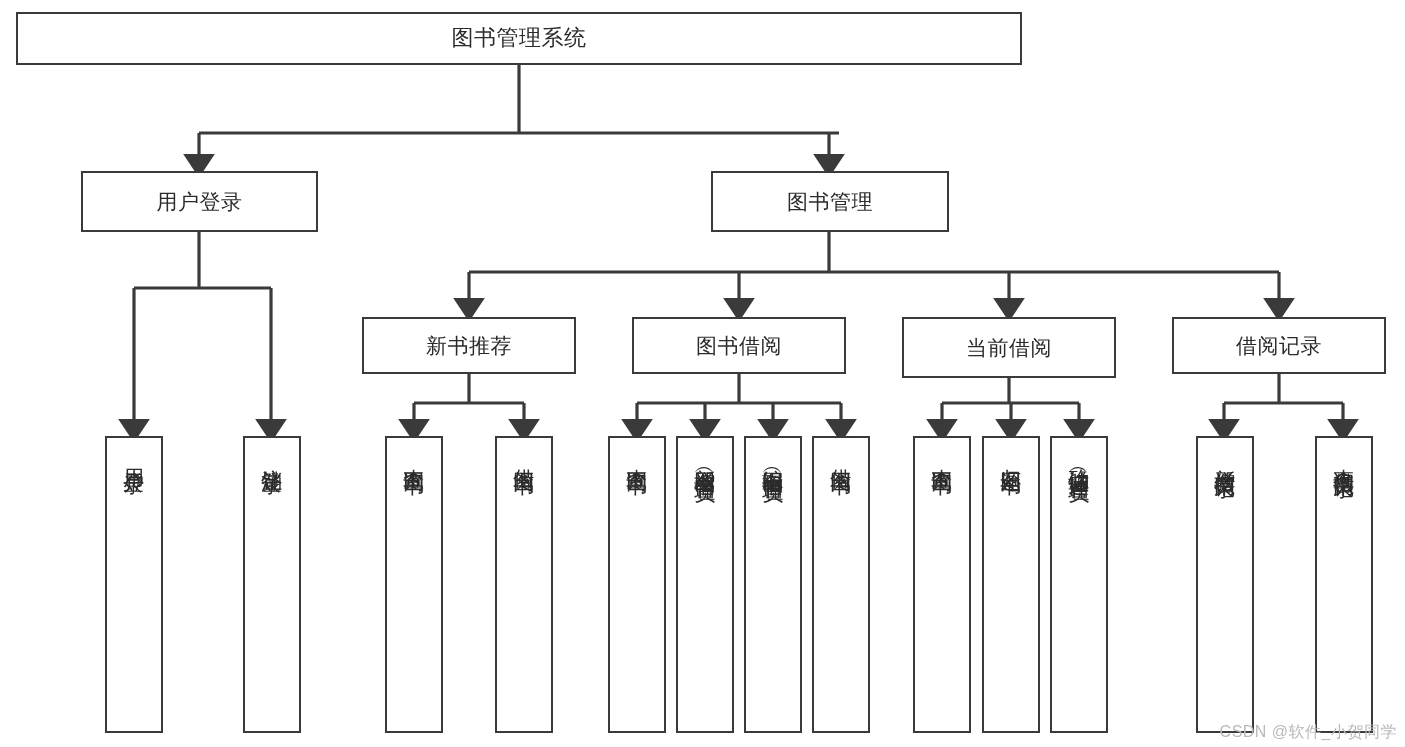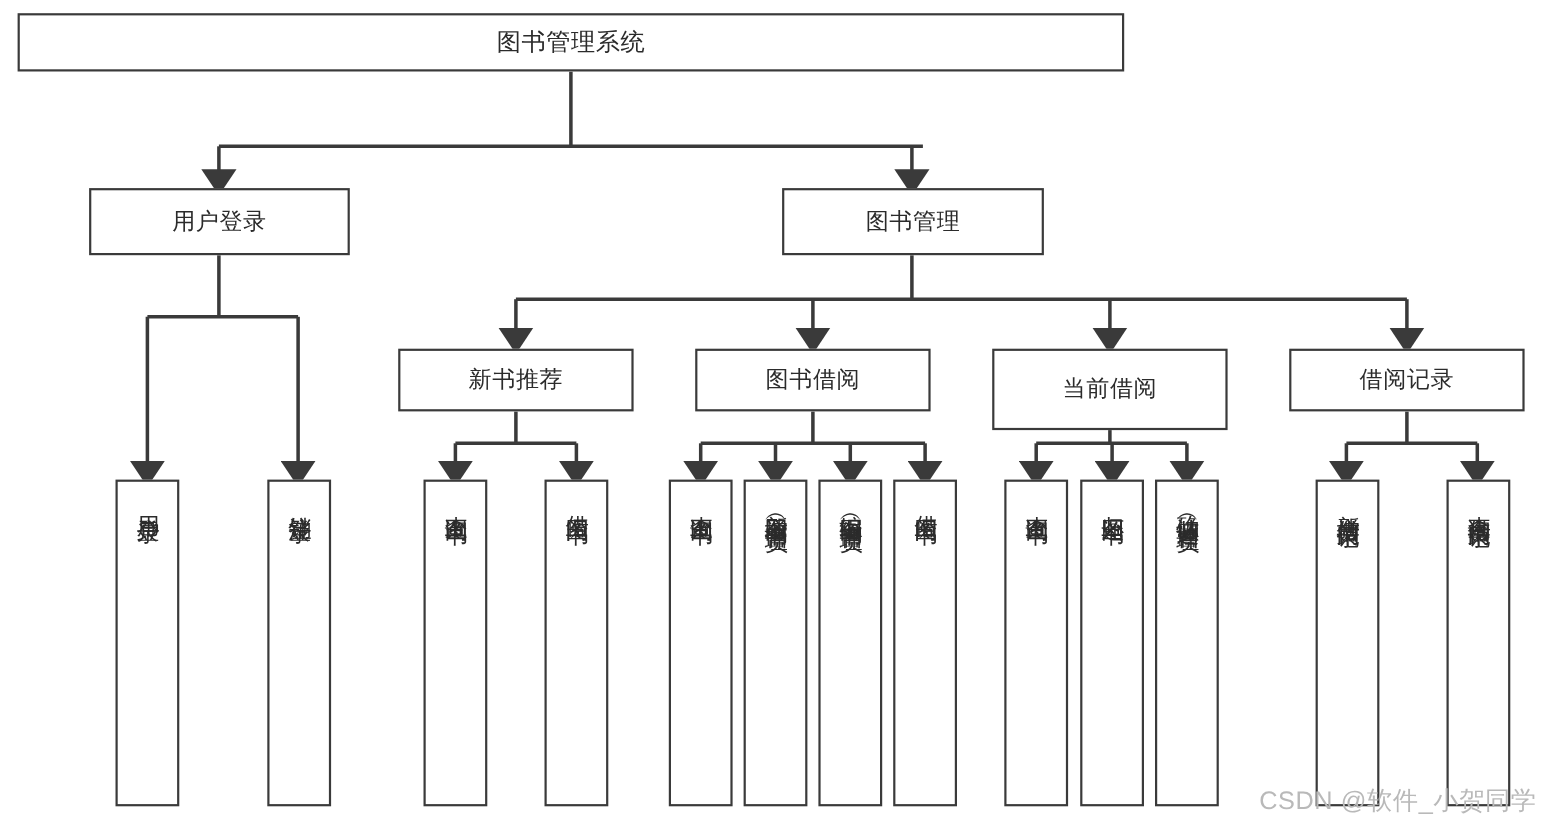--- a/index.html
+++ b/index.html
@@ -60,21 +60,21 @@
     text-orientation: upright;
     font-size: 21px;
     line-height: 1.12;
     letter-spacing: 2px;
     white-space: nowrap;
   }
   #watermark {
     position: absolute;
     right: 8px;
     bottom: 4px;
-    font-size: 23px;
+    font-size: 16px;
     color: #b9b9b9;
     letter-spacing: 0.5px;
     white-space: nowrap;
     z-index: 5;
   }
 </style>
 </head>
 <body>
 
 <div id="diagram-root">
@@ -139,21 +139,21 @@
   <div class="node horizontal" style="left:711px; top:171px; width:238px; height:61px;">
     <span class="node-label">图书管理</span>
   </div>
 
   <div class="node horizontal" style="left:362px; top:317px; width:214px; height:57px;">
     <span class="node-label">新书推荐</span>
   </div>
   <div class="node horizontal" style="left:632px; top:317px; width:214px; height:57px;">
     <span class="node-label">图书借阅</span>
   </div>
-  <div class="node horizontal" style="left:902px; top:317px; width:214px; height:74px;">
+  <div class="node horizontal" style="left:902px; top:317px; width:214px; height:61px;">
     <span class="node-label">当前借阅</span>
   </div>
   <div class="node horizontal" style="left:1172px; top:317px; width:214px; height:57px;align-items:center;">
     <span class="node-label">借阅记录</span>
   </div>
 
   <div class="node vertical" style="left:105px; top:436px; width:58px; height:297px;">
     <span class="node-label">用户登录</span>
   </div>
   <div class="node vertical" style="left:243px; top:436px; width:58px; height:297px;">

